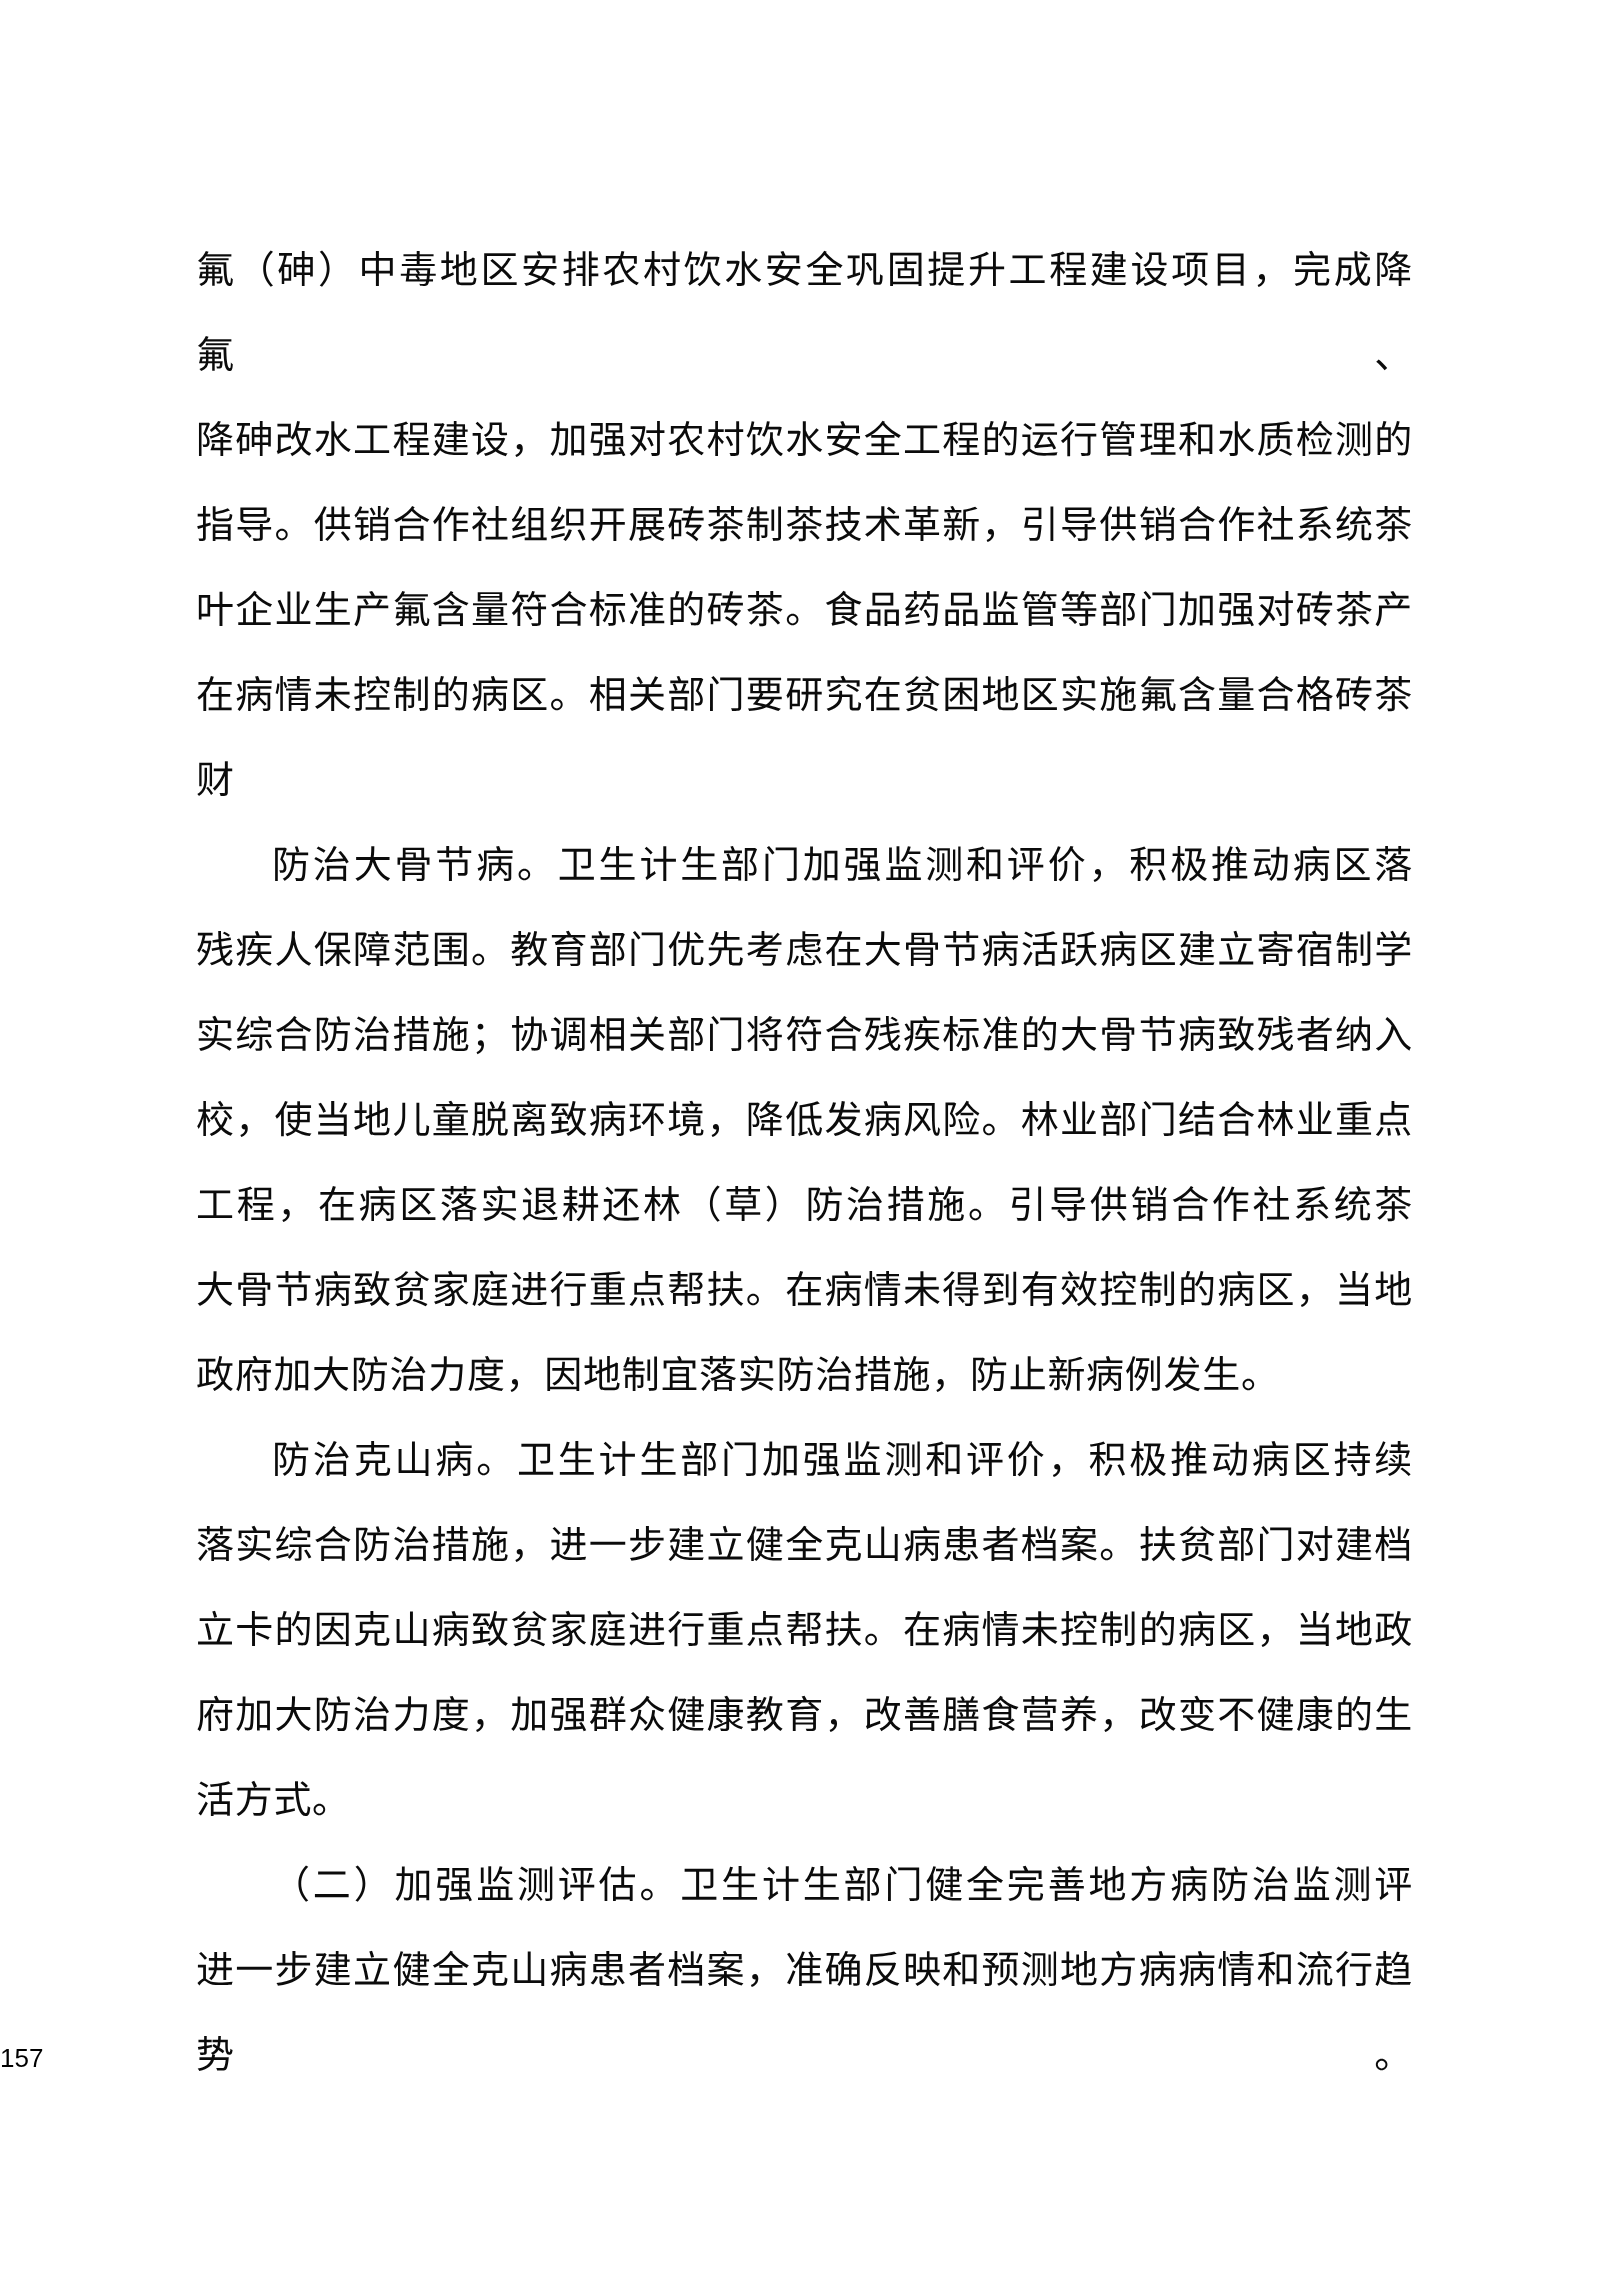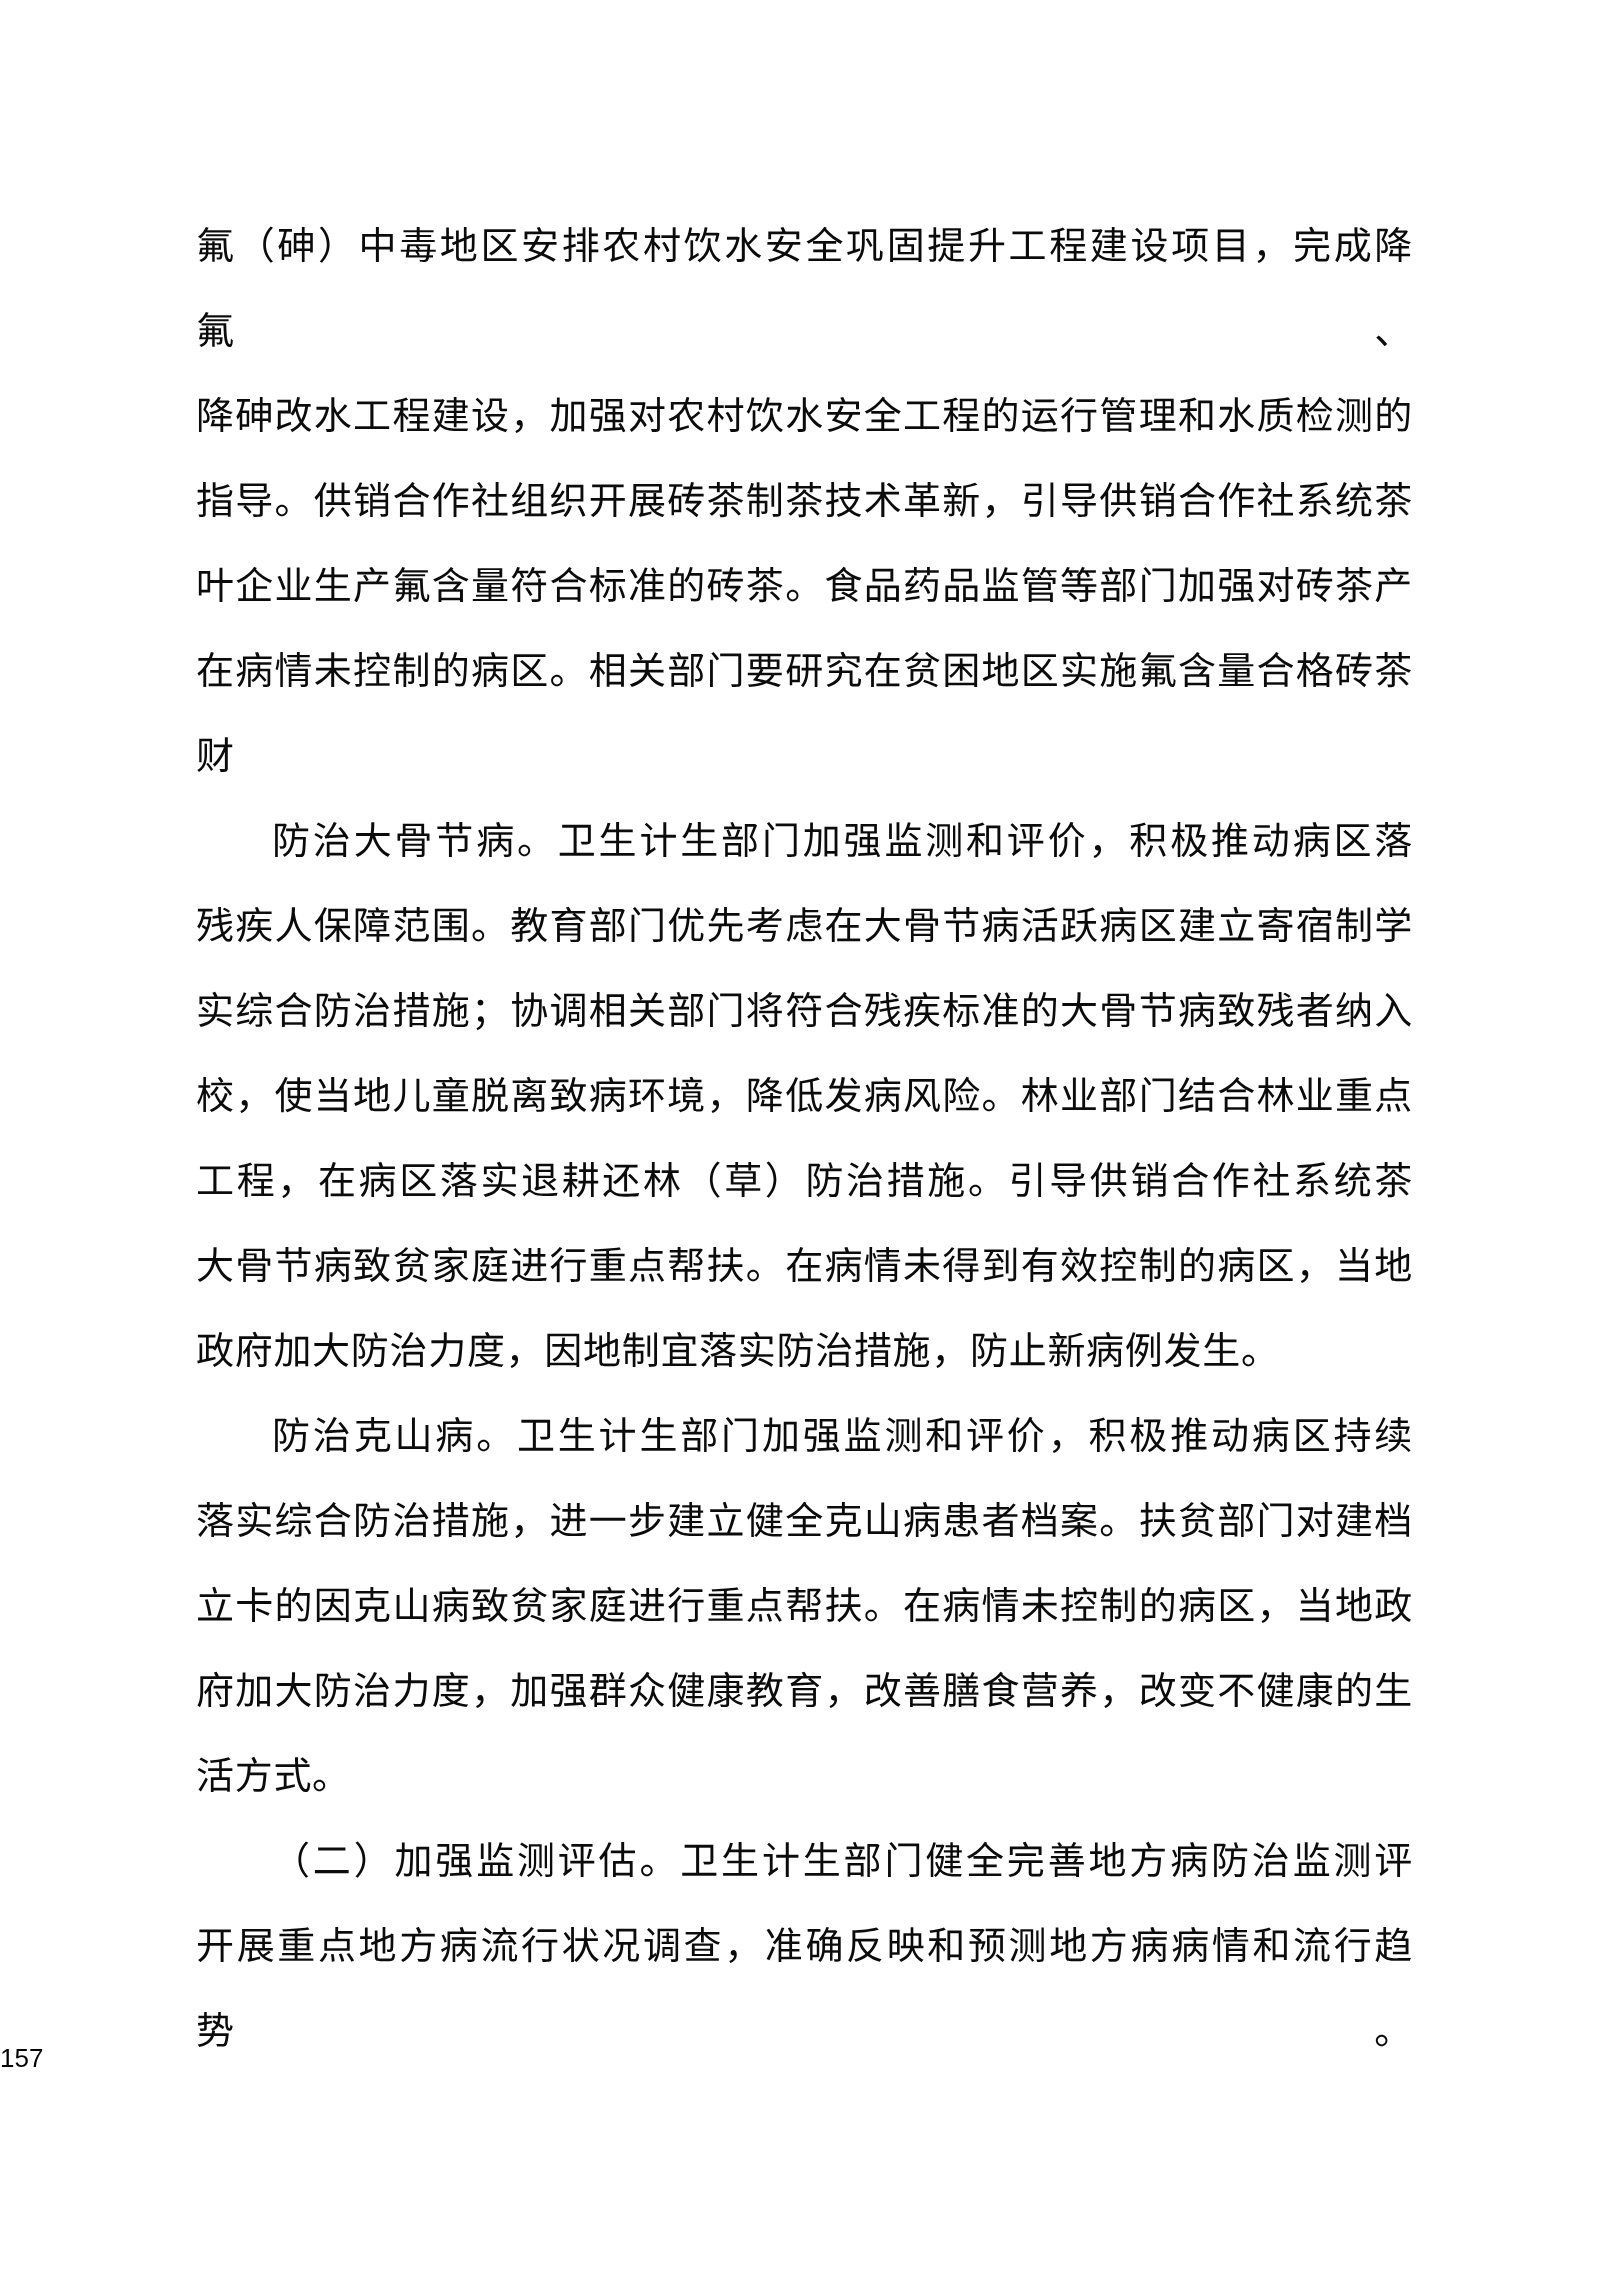--- a/index.html
+++ b/index.html
@@ -10,21 +10,21 @@
   .page {
     position: relative;
     width: 1623px;
     height: 2295px;
     background: #ffffff;
     overflow: hidden;
   }
   .text-block {
     position: absolute;
     left: 196px;
-    top: 204px;
+    top: 228px;
     width: 1217px;
     font-family: "DejaVu Serif", serif;
     font-size: 38px;
     line-height: 85px;
     color: #0b0b0b;
     letter-spacing: 0.7px;
   }
   .paragraph { margin: 0; padding: 0; }
   .ln {
     min-height: 85px;
@@ -77,21 +77,21 @@
     <div class="paragraph">
       <div class="ln fill ind">防治克山病。卫生计生部门加强监测和评价，积极推动病区持续</div>
       <div class="ln fill">落实综合防治措施，进一步建立健全克山病患者档案。扶贫部门对建档</div>
       <div class="ln fill">立卡的因克山病致贫家庭进行重点帮扶。在病情未控制的病区，当地政</div>
       <div class="ln fill">府加大防治力度，加强群众健康教育，改善膳食营养，改变不健康的生</div>
       <div class="ln">活方式。</div>
     </div>
 
     <div class="paragraph">
       <div class="ln fill ind">（二）加强监测评估。卫生计生部门健全完善地方病防治监测评</div>
-      <div class="ln fill">开展重点地方病流行状况调查，准确反映和预测地方病病情和流行趋势。</div>
+      <div class="ln fill">进一步建立健全克山病患者档案，准确反映和预测地方病病情和流行趋势。</div>
     </div>
 
   </div>
 
   <div class="pagenum">157</div>
 
 </div>
 
 
 </body></html>

